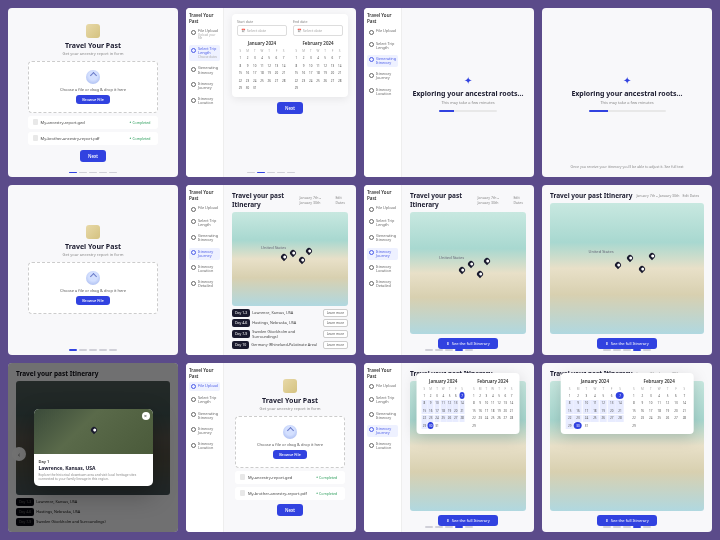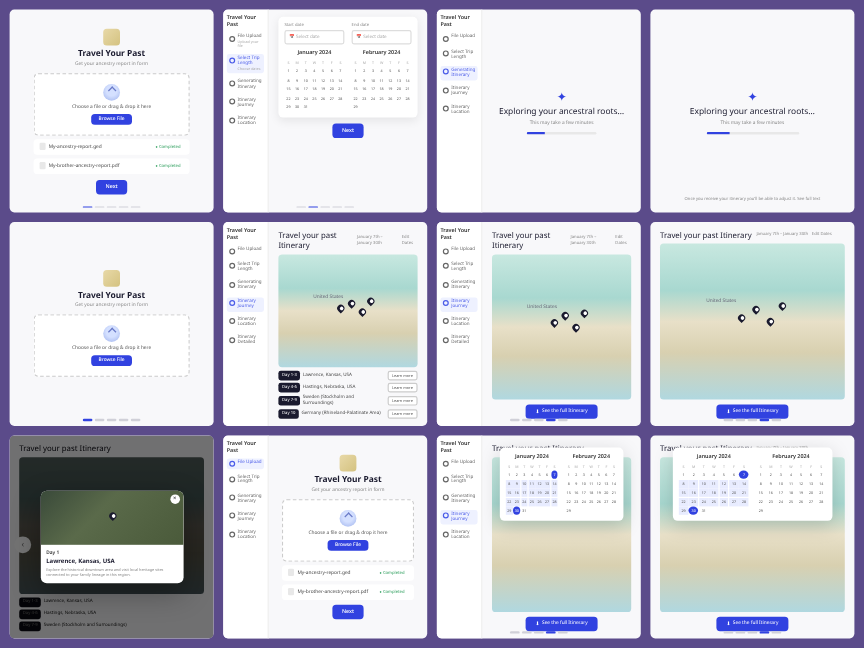--- a/index.html
+++ b/index.html
@@ -41,26 +41,26 @@
 .cal-pair{display:flex;gap:6px}
 .cal{flex:1}
 .cal-hdr{font-size:4.5px;font-weight:600;text-align:center;margin-bottom:2px;color:#333}
 .cal-grid{display:grid;grid-template-columns:repeat(7,1fr);gap:0.5px;font-size:3px;text-align:center}
 .cal-dow{color:#aaa;padding:1px 0}
 .cal-day{padding:1.5px 0;color:#555;cursor:pointer}
 .cal-day.sel{background:#3142e0;color:#fff;border-radius:50%}
 .cal-day.rng{background:#e8ecff}
 .spark{width:12px;height:12px;position:relative;margin-bottom:4px}
 .spark::before{content:"✦";position:absolute;font-size:10px;color:#3142e0;top:0;left:2px}
-.loading-txt{font-size:7px;font-weight:400;color:#1a1a2e}
+.loading-txt{font-size:7px;font-weight:700;color:#1a1a2e}
 .loading-sub{font-size:4px;color:#888;margin-top:2px}
 .prog{width:50%;height:2px;background:#e8e8e8;border-radius:1px;margin-top:5px;overflow:hidden}
 .prog-fill{width:25%;height:100%;background:#3142e0}
 .itin-hdr{display:flex;align-items:center;gap:4px;margin-bottom:3px}
-.itin-title{font-size:6.5px;font-weight:400;color:#1a1a2e}
+.itin-title{font-size:6.5px;font-weight:700;color:#1a1a2e}
 .itin-meta{font-size:3.5px;color:#888;display:flex;gap:3px;align-items:center}
 .map{flex:1;background:linear-gradient(180deg,#c8e8e0 0%,#a8d8d0 30%,#e8e0c8 50%,#d8d0b0 70%,#b0d8e0 100%);border-radius:3px;position:relative;min-height:40px}
 .map.usa::after{content:"United States";position:absolute;top:35%;left:25%;font-size:4px;color:#667}
 .pin{position:absolute;width:6px;height:6px;background:#1a1a2e;border-radius:50% 50% 50% 0;transform:rotate(-45deg)}
 .pin::after{content:"";position:absolute;top:1.5px;left:1.5px;width:3px;height:3px;background:#fff;border-radius:50%}
 .itin-list{display:flex;flex-direction:column;gap:2px;margin-top:3px}
 .itin-row{display:flex;align-items:center;gap:2px;font-size:3.8px}
 .day-tag{background:#1a1a2e;color:#fff;padding:1.5px 3px;border-radius:2px;font-size:3.5px;white-space:nowrap}
 .loc{flex:1;color:#444}
 .learn{background:#fff;border:1px solid #ccc;border-radius:2px;padding:1px 3px;font-size:3.2px;color:#555;cursor:pointer}

